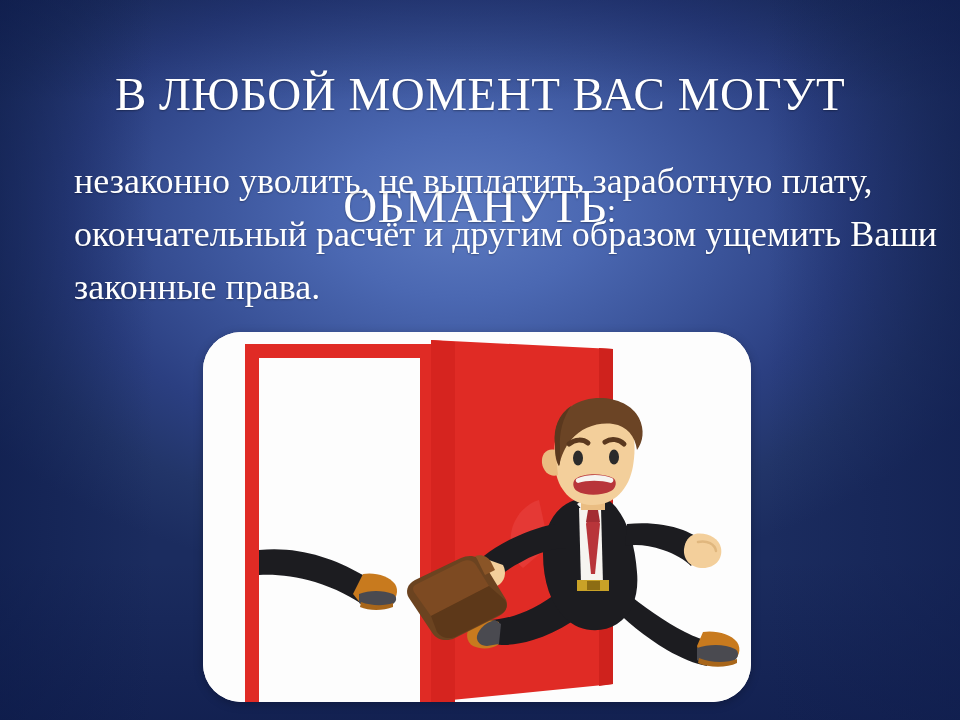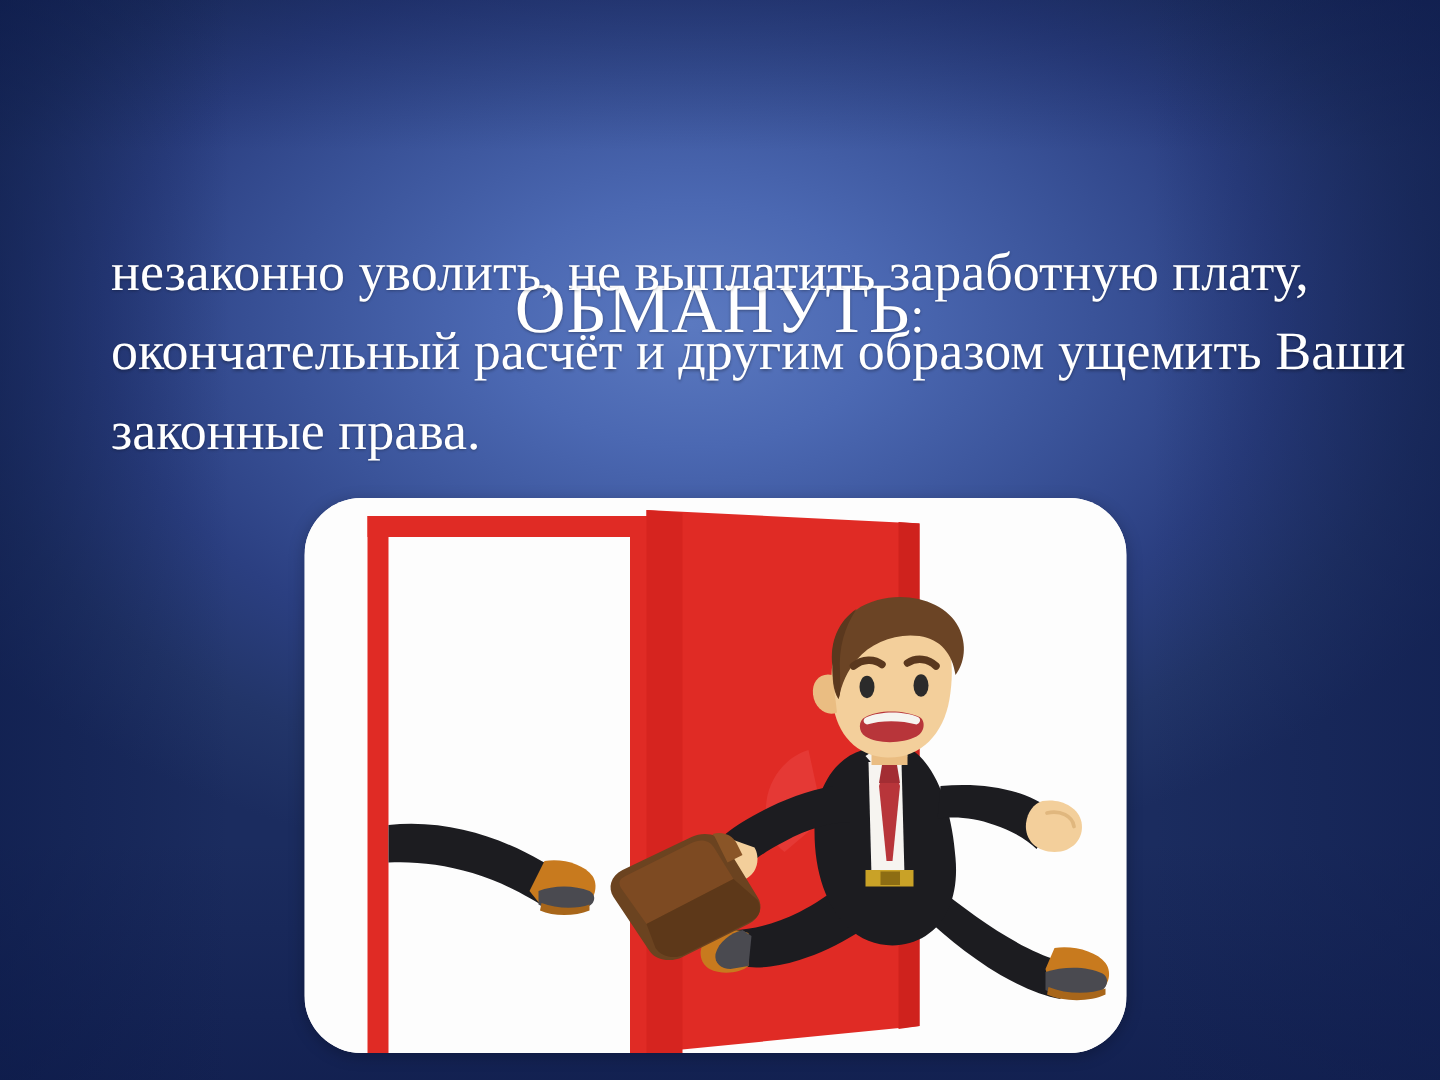--- a/index.html
+++ b/index.html
@@ -86,21 +86,21 @@
 </style>
 </head>
 <body>
 
 <div class="slide">
 
   <div class="slide-bg"></div>
   <div class="slide-bg-vignette"></div>
 
   <div class="title">
-    <br>
+    <span>В ЛЮБОЙ МОМЕНТ ВАС МОГУТ</span><br>
     <span>ОБМАНУТЬ</span><span class="colon">:</span>
   </div>
 
   <div class="body-text">незаконно уволить, не выплатить заработную плату, окончательный расчёт и другим образом ущемить Ваши законные права.</div>
 
   <div class="illustration">
     <svg class="illu-svg" viewBox="0 0 548 370" xmlns="http://www.w3.org/2000/svg">
 
       <rect x="0" y="0" width="548" height="370" fill="#fdfdfd"></rect>
 

